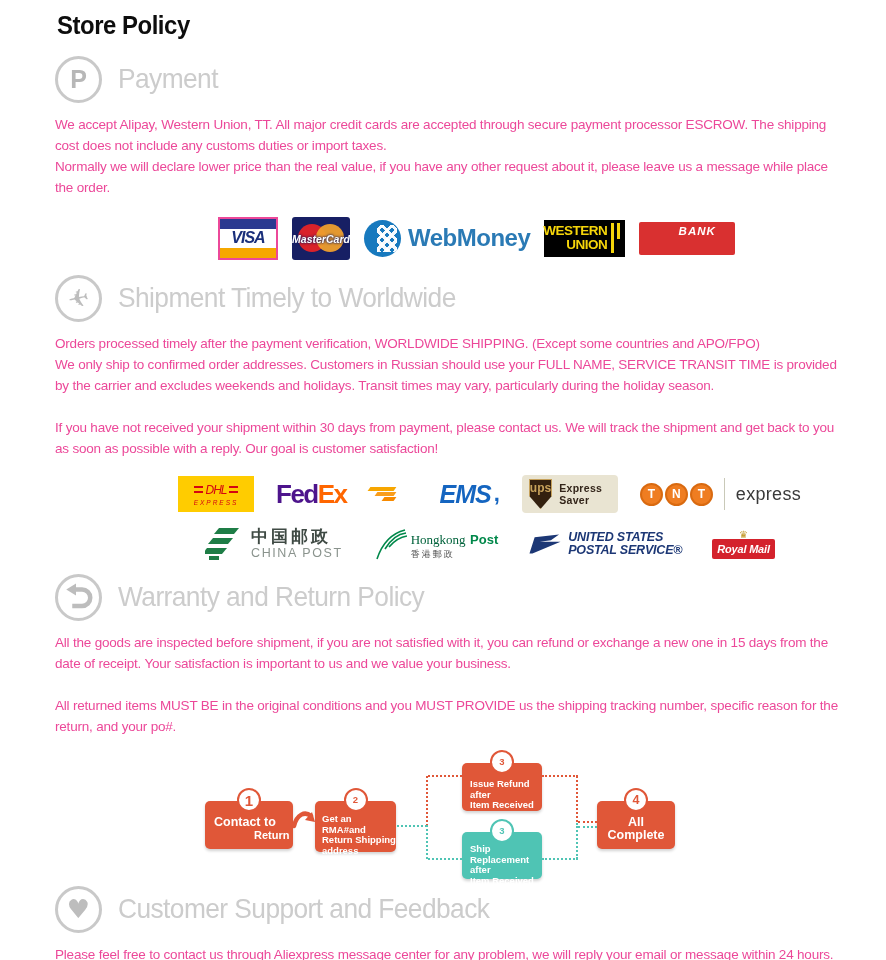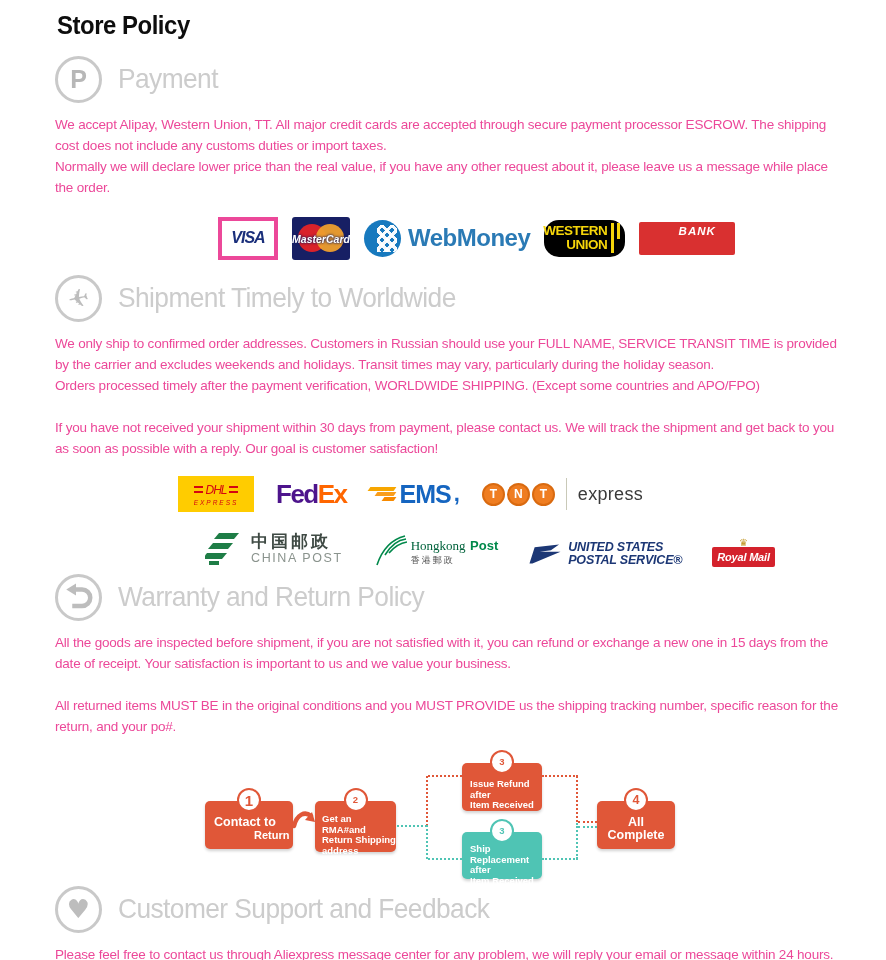--- a/index.html
+++ b/index.html
@@ -26,65 +26,65 @@
   .sec-title {
     font-size:28px; font-weight:400; color:#cccccc; letter-spacing:-0.6px;
     transform:scaleX(.94); transform-origin:left center; white-space:nowrap;
   }
   
   .pgroup { margin:11px 40px 0 55px; max-width:795px; }
   .pgroup p { margin:0; font-size:13.5px; line-height:21px; letter-spacing:-0.2px; color:#ec4899; }
   .pgroup p.gap { margin-top:21px; }
   
   .pay-row { display:flex; align-items:center; gap:14px; margin:17px 0 2px 218px; height:46px; }
-  .visa { width:60px; height:43px; border:4px solid #ec4899; background:#fff; display:flex; flex-direction:row; }
+  .visa { width:60px; height:43px; border:2px solid #ec4899; background:#fff; display:flex; flex-direction:column; }
   .visa-top { height:10px; background:#2b3990; }
   .visa-mid { flex:1; display:flex; align-items:center; justify-content:center; }
   .visa-text { color:#1a2f7b; font-style:italic; font-weight:bold; font-size:16px; letter-spacing:-1px; }
   .visa-bot { height:10px; background:#f6a800; }
   .mc { width:58px; height:43px; background:#171f64; border-radius:3px; position:relative; overflow:hidden; }
   .mc-red { position:absolute; width:28px; height:28px; border-radius:50%; background:#d9222a; left:6px; top:7px; }
   .mc-or  { position:absolute; width:28px; height:28px; border-radius:50%; background:#ee9f2d; right:6px; top:7px; opacity:.95; }
   .mc-label { position:absolute; width:100%; text-align:center; top:16px; color:#fff; font-size:10.5px;
     font-weight:bold; font-style:italic; text-shadow:0 0 3px #171f64, 0 0 2px #171f64; }
   .wm { display:flex; align-items:center; gap:7px; }
   .wm-globe { width:37px; height:37px; border-radius:50%; background:#1779be; position:relative; overflow:hidden; }
   .wm-mosaic { position:absolute; right:4px; top:5px; width:20px; height:27px;
     background-image:repeating-linear-gradient(45deg, rgba(255,255,255,.95) 0 3px, transparent 3px 7px),
                      repeating-linear-gradient(-45deg, rgba(255,255,255,.95) 0 3px, transparent 3px 7px); }
   .wm-text { color:#2a7ab5; font-size:24px; font-weight:bold; letter-spacing:-0.5px; }
   .wu { width:81px; height:37px; background:#000; display:flex; align-items:center; justify-content:flex-end;
-    padding:3px 5px; gap:4px;border-radius:15px; }
+    padding:3px 5px; gap:4px; }
   .wu-words { text-align:right; color:#f5d50a; font-weight:bold; font-size:13.5px; line-height:14px; letter-spacing:-0.5px; }
   .wu-bars { display:flex; gap:3px; align-items:flex-start; height:30px; }
   .wu-bar1 { width:3px; height:30px; background:#f5d50a; }
   .wu-bar2 { width:3px; height:16px; background:#f5d50a; }
   .bank { width:96px; height:33px; background:#d93030; color:#fff; display:flex; flex-direction:column;
     align-items:center; justify-content:center; line-height:13px; border-radius:2px; }
   .bank-row { display:flex; align-items:center; gap:4px; }
   .bank-lines { width:16px; height:7px;
     background:repeating-linear-gradient(to bottom, #fff 0 1px, transparent 1px 3px); }
   .bank-txt { font-style:italic; font-weight:bold; font-size:11.5px; letter-spacing:1px;margin-top:47px; }
   
   .car-row1 { display:flex; align-items:center; gap:22px; margin:15px 0 0 178px; height:40px; }
-  .car-row2 { display:flex; align-items:flex-end; gap:30px; margin:7px 0 0 205px; height:46px; }
+  .car-row2 { display:flex; align-items:center; gap:30px; margin:7px 0 0 205px; height:46px; }
   .dhl { width:76px; height:36px; background:#ffcc00; display:flex; flex-direction:column;
     align-items:center; justify-content:center; }
   .dhl-main { color:#d40511; font-weight:normal; font-style:italic; font-size:12px; line-height:17px; letter-spacing:-1px; }
   .dhl-dash { display:inline-block; width:9px; height:8px; margin:0 2px;
     background:repeating-linear-gradient(to bottom, #d40511 0 2px, transparent 2px 5px); }
   .dhl-sub { color:#d40511; font-size:6.5px; font-style:italic; letter-spacing:2px; line-height:7px; }
   .fedex { font-size:26px; font-weight:bold; letter-spacing:-1.5px; }
   .fedex .fed { color:#4d148c; } .fedex .ex { color:#ff6600; }
   .ems { display:flex; align-items:center; gap:3px; }
   .ems-chev { display:flex; flex-direction:column; align-items:flex-end; gap:1px; margin-right:2px; }
   .ems-chev i { display:block; height:4px; background:#f7a600; transform:skewX(-35deg); }
   .ems-chev i:nth-child(1){ width:26px; } .ems-chev i:nth-child(2){ width:19px; background:#f99d1c; }
   .ems-chev i:nth-child(3){ width:12px; background:#f78a00; }
-  .ems-text { color:#1565c0; font-weight:bold; font-size:25px; letter-spacing:-1px; }
+  .ems-text { color:#1565c0; font-weight:bold; font-style:italic; font-size:25px; letter-spacing:-1px;margin-left:40px; }
   .ems-comma { color:#1565c0; font-weight:bold; font-size:22px; }
   .ups { width:96px; height:38px; background:#e9e4d2; border-radius:4px; display:flex; align-items:center;
     gap:7px; padding:0 7px; }
   .ups-shield { width:26px; height:30px; background:#33200f; border:1px solid #c6a15b;
     clip-path:polygon(0 0,100% 0,100% 55%,50% 100%,0 55%);
     display:flex; align-items:flex-start; justify-content:center; }
   .ups-shield span { color:#c6a15b; font-weight:bold; font-size:12px; line-height:16px; }
   .ups-text { color:#33251a; font-weight:bold; font-size:10.5px; letter-spacing:0.3px; }
   .tnt { display:flex; align-items:center; gap:11px; }
   .tnt-circles { display:flex; gap:2px; }
@@ -184,40 +184,46 @@
   </div>
 </div>
 
 <div class="sec-head">
   <div class="sec-icon">
     <span class="plane-glyph">✈</span>
   </div>
   <div class="sec-title">Shipment Timely to Worldwide</div>
 </div>
 <div class="pgroup">
+  <p>Orders processed timely after the payment verification, WORLDWIDE SHIPPING. (Except some countries and APO/FPO)</p>
   <p>We only ship to confirmed order addresses. Customers in Russian should use your FULL NAME, SERVICE TRANSIT TIME is provided by the carrier and excludes weekends and holidays. Transit times may vary, particularly during the holiday season.</p>
-  <p>Orders processed timely after the payment verification, WORLDWIDE SHIPPING. (Except some countries and APO/FPO)</p>
   <p class="gap">If you have not received your shipment within 30 days from payment, please contact us. We will track the shipment and get back to you as soon as possible with a reply. Our goal is customer satisfaction!</p>
 </div>
 <div class="car-row1">
   <div class="dhl">
     <div class="dhl-main"><span class="dhl-dash"></span><span>DHL</span><span class="dhl-dash"></span></div>
     <div class="dhl-sub">EXPRESS</div>
   </div>
   <div class="fedex">
     <span class="fed">Fed</span><span class="ex">Ex</span>
   </div>
   <div class="ems">
     <span class="ems-chev">
         <i></i>
         <i></i>
         <i></i>
       </span>
     <span class="ems-text">EMS</span>
     <span class="ems-comma">,</span>
+  </div>
+  <div class="ups">
+    <div class="ups-shield">
+      <span>ups</span>
+    </div>
+    <div class="ups-text">Express Saver</div>
   </div>
   <div class="tnt">
     <div class="tnt-circles">
       <div class="tnt-c">T</div>
       <div class="tnt-c">N</div>
       <div class="tnt-c">T</div>
     </div>
     <div class="tnt-div"></div>
     <div class="tnt-express">express</div>
   </div>

